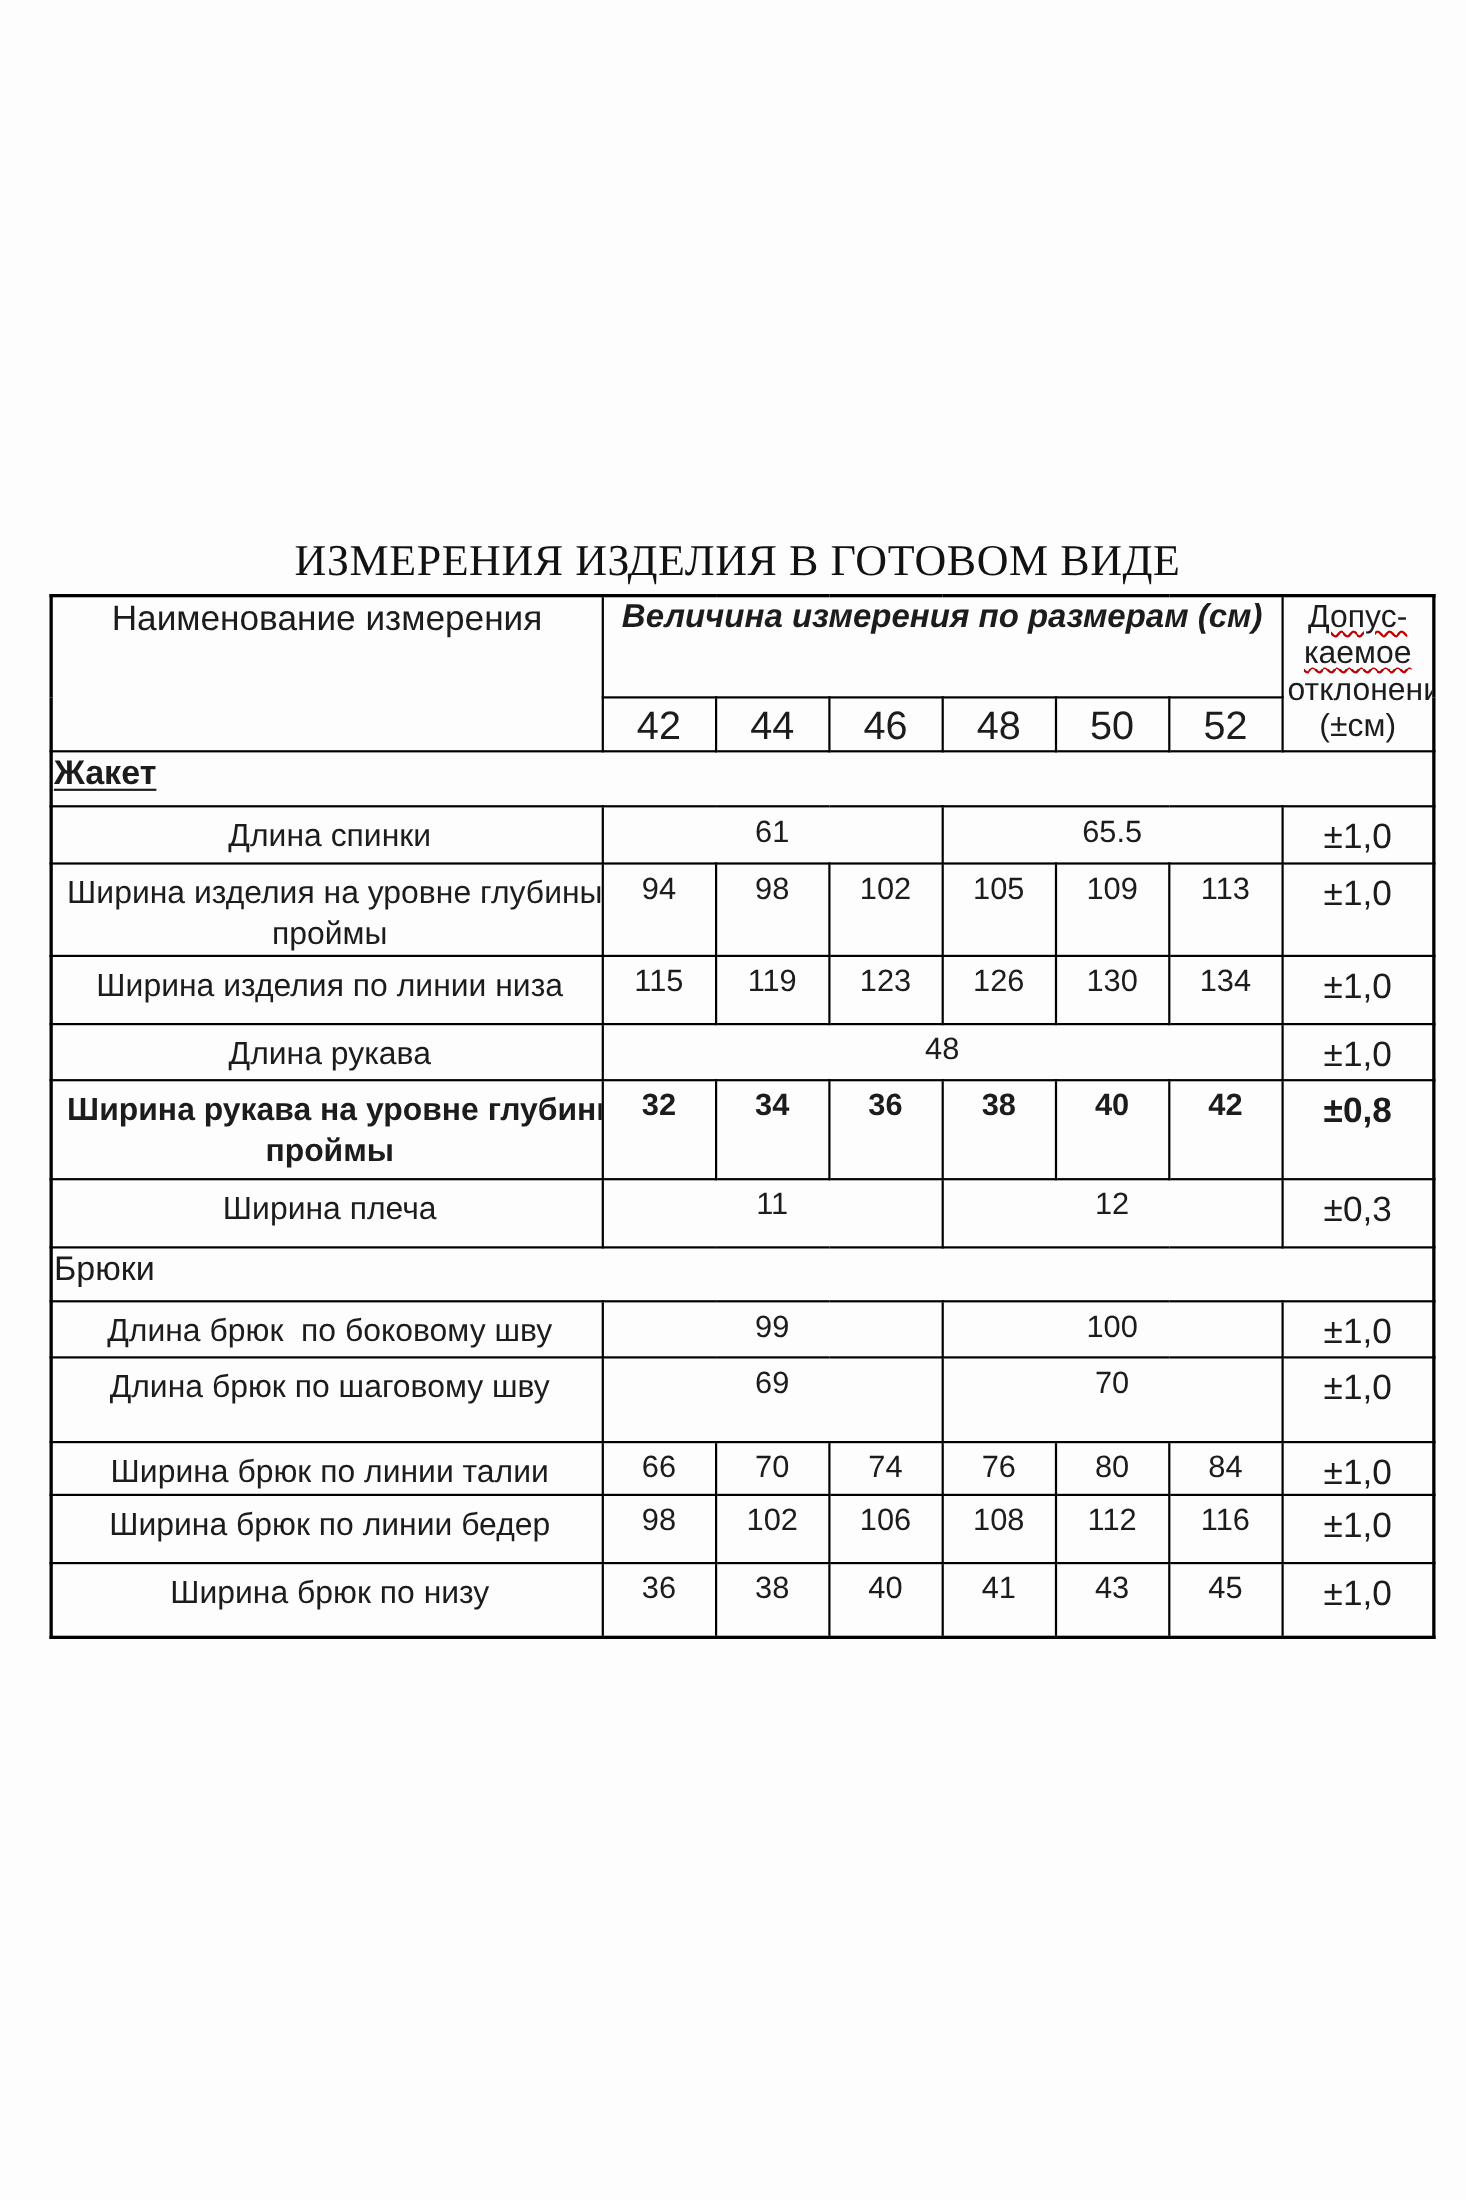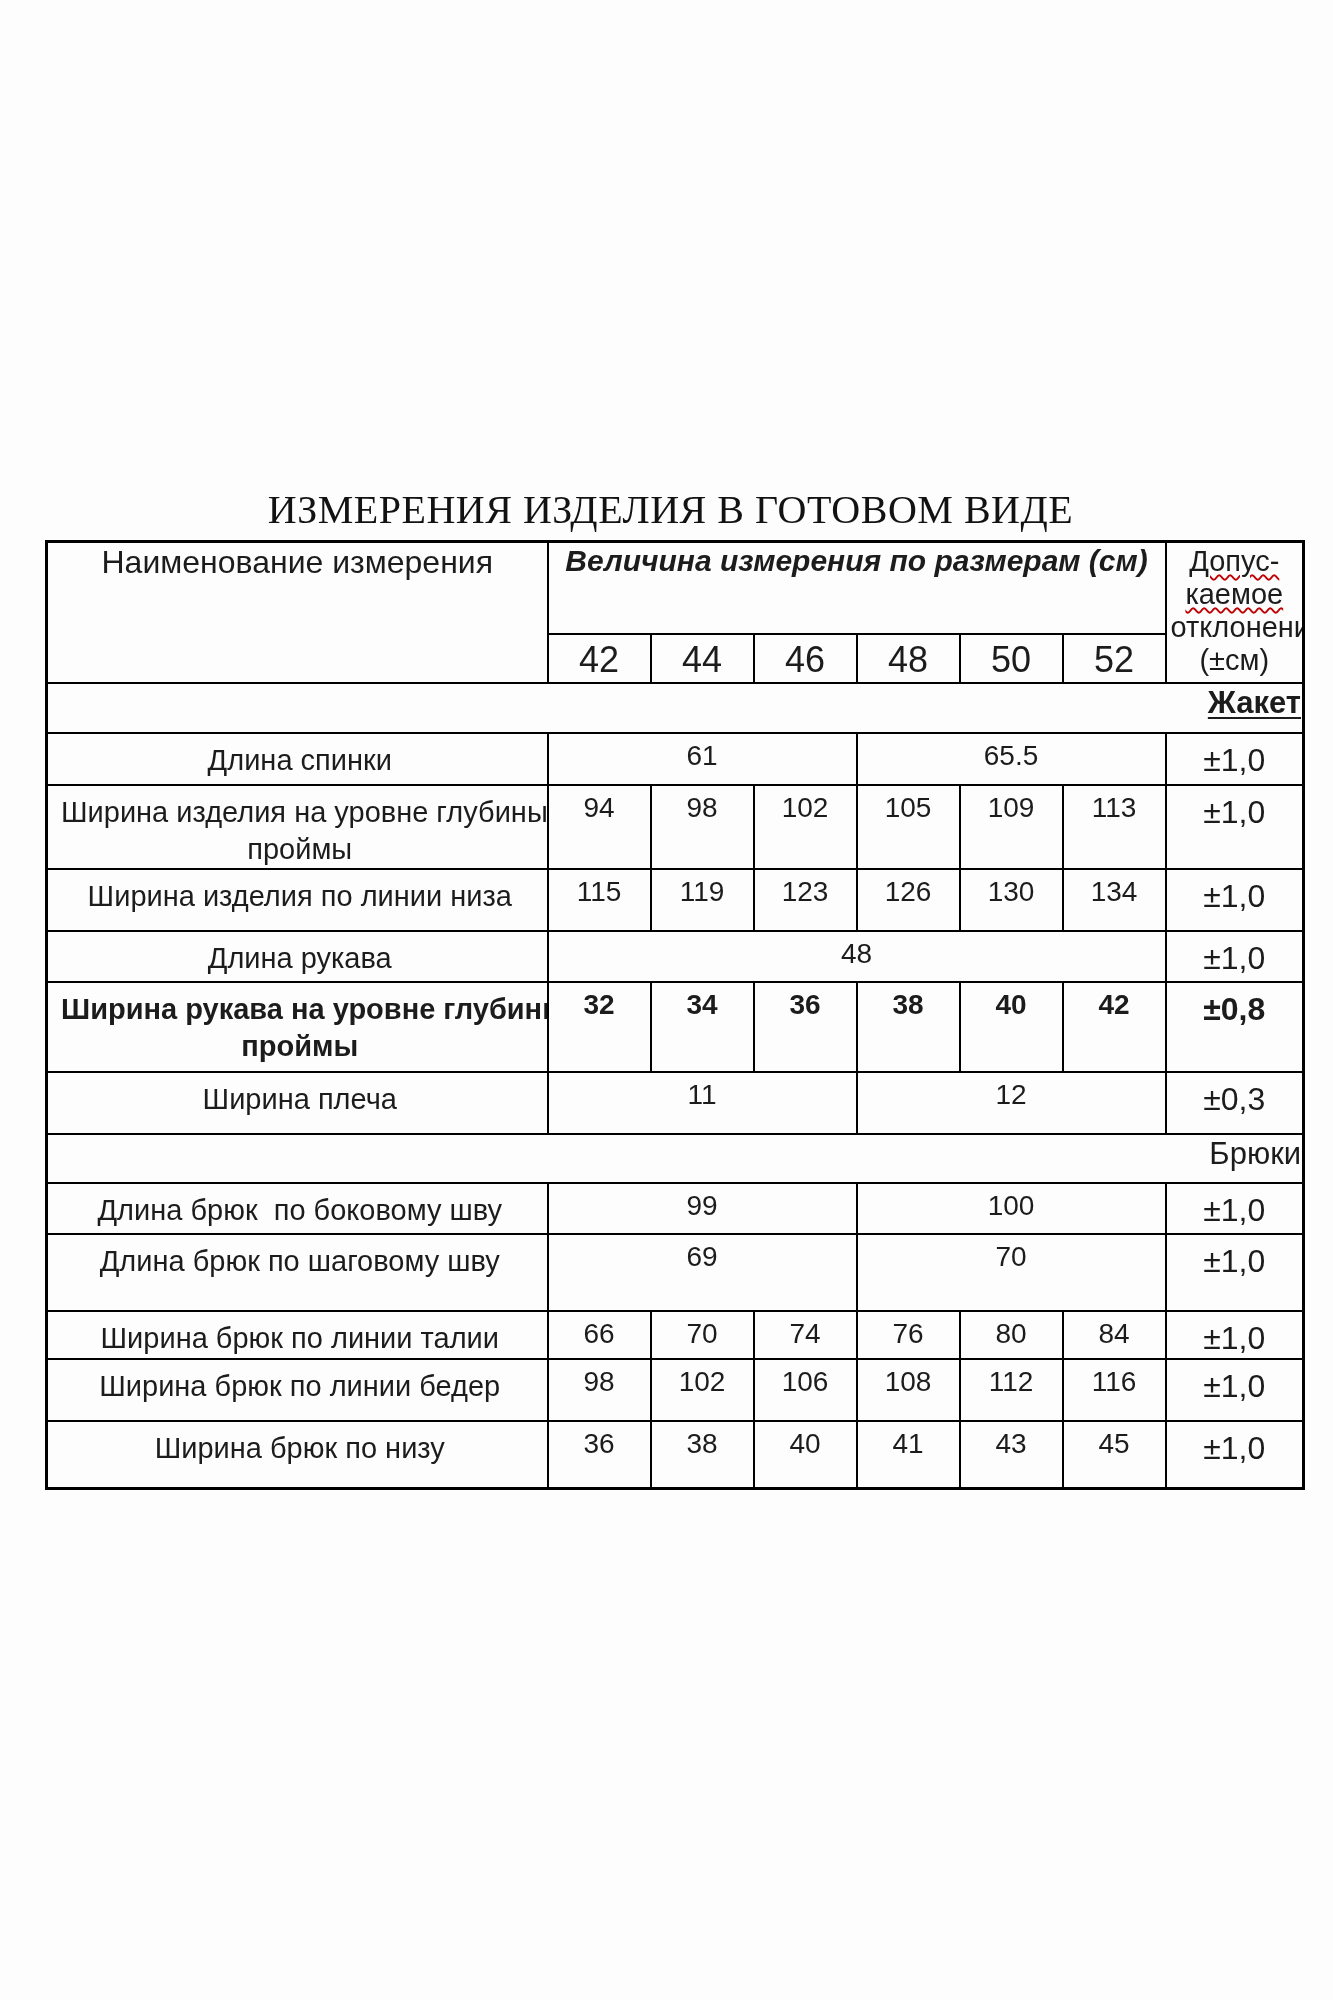--- a/index.html
+++ b/index.html
@@ -59,21 +59,21 @@
     text-decoration:underline wavy #c00000;
     text-decoration-thickness:2px;
     text-underline-offset:3px;
   }
   td.size-cell{
     text-align:center;font-size:36px;
     padding-top:4px;
   }
   
   td.section{
-    vertical-align:middle;text-align:right;
+    vertical-align:middle;text-align:left;
     font-size:31px;
   }
   td.section-jacket{
     font-weight:bold;
     text-decoration:underline;
     text-underline-offset:4px;
     text-decoration-thickness:2px;
   }
   
   td.lbl{

